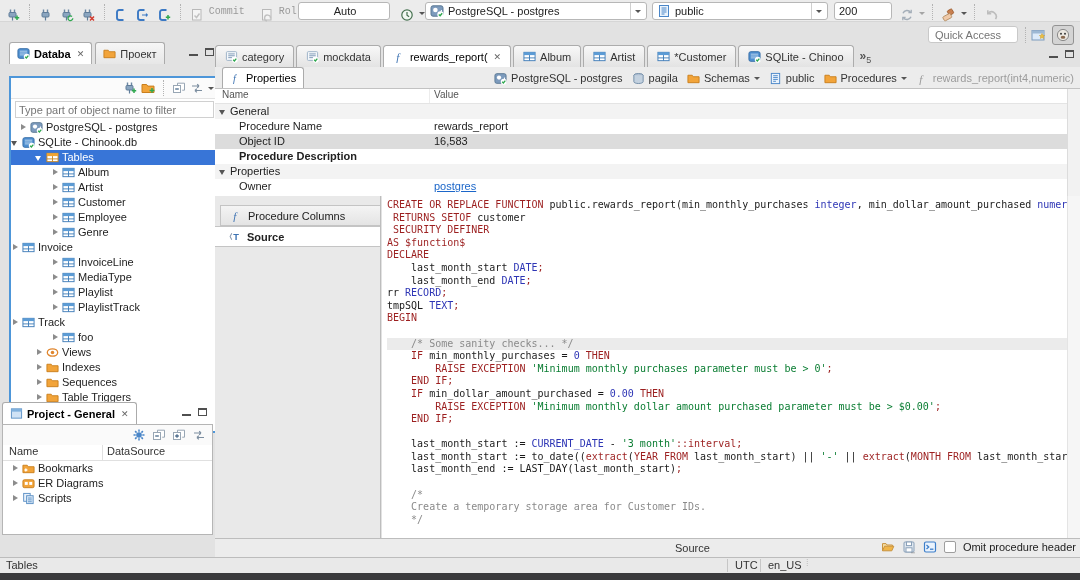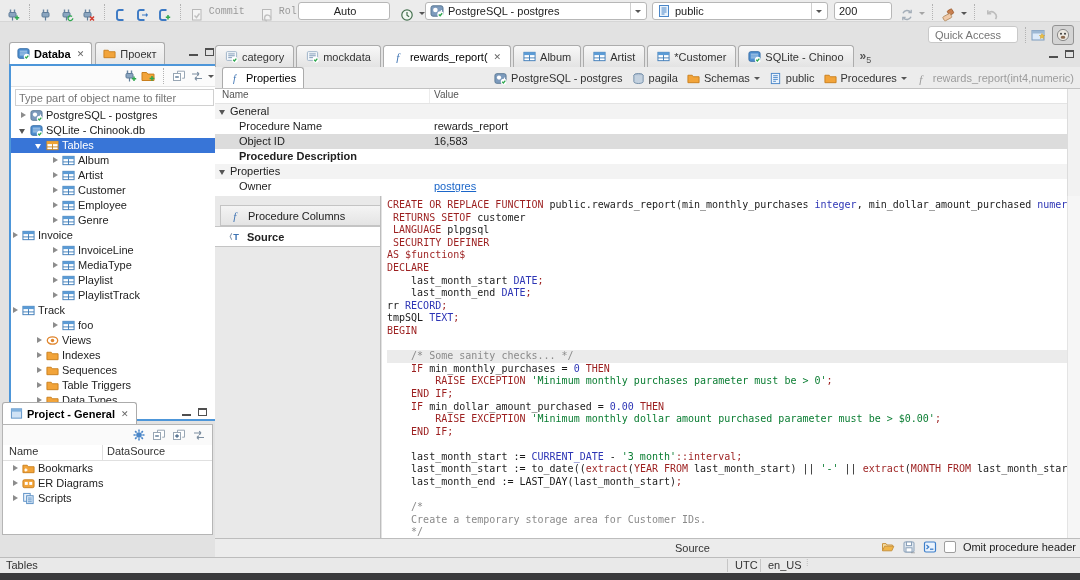--- a/index.html
+++ b/index.html
@@ -28,21 +28,21 @@
   
   .ptab { display:inline-flex; align-items:center; gap:4px; height:22px; padding:0 7px; background:linear-gradient(#f6f6f6,#e7e7e7); border:1px solid #ababab; border-bottom:none; border-radius:3px 3px 0 0; font-size:11px; color:#333; }
   .ptab.active { background:#fff; color:#000; }
   .closex { font-size:9px; color:#666; margin-left:2px; }
   .minmax { position:absolute; top:6px; display:flex; gap:7px; }
   .mm-min { width:9px; height:8px; border-bottom:2px solid #4f4f4f; }
   .mm-max { width:9px; height:8px; border:1px solid #4f4f4f; border-top:2px solid #4f4f4f; }
 
   
   #nav-panel { left:2px; top:42px; width:211px; height:379px;margin-left:7px; }
-  #nav-body { position:absolute; left:0; top:22px; width:211px; height:357px; background:#fff; border:2px solid #4d96d9; }
+  #nav-body { position:absolute; left:0; top:34px; width:211px; height:357px; background:#fff; border:2px solid #4d96d9; }
   #nav-toolbar { height:21px; border-bottom:1px solid #e3e3e3; display:flex; align-items:center; justify-content:flex-end; gap:4px; padding-right:4px; background:#fbfbfb; }
   #nav-filter { width:199px; margin:2px 4px; height:17px; border:1px solid #d0d0d0; font-family:"Liberation Sans",sans-serif; font-size:11px; color:#b0b0b0; padding:0 3px; }
   .trow { height:15px; line-height:15px; white-space:nowrap; display:flex; align-items:center; cursor:default; }
   .trow .tlabel { margin-left:3px; font-size:11px; }
   .trow.sel { background:#3875d7; color:#fff; }
   .tw { display:inline-block; width:9px; height:9px; position:relative; flex:0 0 9px; margin-right:2px; }
   .tw.right::before { content:""; position:absolute; left:2px; top:1px; border-top:3.5px solid transparent; border-bottom:3.5px solid transparent; border-left:5px solid #8c8c8c; }
   .tw.down::before { content:""; position:absolute; left:0; top:3px; border-left:3.5px solid transparent; border-right:3.5px solid transparent; border-top:5px solid #555; }
   .trow.sel .tw.down::before { border-top-color:#fff; }
 
@@ -316,21 +316,21 @@
             <svg width="100%" height="100%" viewBox="0 0 14 14" xmlns="http://www.w3.org/2000/svg">
               <rect x="1" y="1.8" width="12" height="10.4" rx="2" fill="#7d9bbd" stroke="#5a7894"></rect>
               <circle cx="5.4" cy="6" r="2.3" fill="#fff"></circle>
               <path d="M8 9.5c2 0 3.5-1.5 3.5-3.5" stroke="#fff" stroke-width="1.1" fill="none"></path>
               <circle cx="10.5" cy="10.5" r="3.2" fill="#fff"></circle>
               <path d="M8.8 10.5l1.3 1.3 2.1-2.6" stroke="#2fa84f" stroke-width="1.4" fill="none"></path>
             </svg>
           </span>
           <span class="tlabel">PostgreSQL - postgres</span>
         </div>
-        <div class="trow" style="padding-left:8px">
+        <div class="trow" style="">
           <span class="tw down"></span>
           <span class="ic" style="width:13px;height:13px;">
             <svg width="100%" height="100%" viewBox="0 0 14 14" xmlns="http://www.w3.org/2000/svg">
               <rect x="1" y="1.8" width="12" height="10.4" rx="2" fill="#4f8fd0" stroke="#366da8"></rect>
               <path d="M3 4.5h8M3 6.5h8M3 8.5h5" stroke="#bcd6ee"></path>
               <circle cx="10.5" cy="10.5" r="3.2" fill="#fff"></circle>
               <path d="M8.8 10.5l1.3 1.3 2.1-2.6" stroke="#2fa84f" stroke-width="1.4" fill="none"></path>
             </svg>
           </span>
           <span class="tlabel">SQLite - Chinook.db</span>
@@ -808,21 +808,20 @@
           </svg>
         </span>
         <span>Source</span>
       </div>
     </div>
 </div>
 <div id="source-view" class="abs">
   <div id="code">
       <div class="cl"><span class="tk-k">CREATE OR REPLACE FUNCTION</span><span class="tk-p"> public.rewards_report(min_monthly_purchases </span><span class="tk-t">integer</span><span class="tk-p">, min_dollar_amount_purchased </span><span class="tk-t">numeric</span><span class="tk-p">)</span></div>
       <div class="cl"><span class="tk-p"> </span><span class="tk-k">RETURNS SETOF</span><span class="tk-p"> customer</span></div>
-      <div class="cl"><span class="tk-p"> </span><span class="tk-k">LANGUAGE</span><span class="tk-p"> plpgsql</span></div>
       <div class="cl"><span class="tk-p"> </span><span class="tk-k">SECURITY DEFINER</span></div>
       <div class="cl"><span class="tk-k">AS $function$</span></div>
       <div class="cl"><span class="tk-k">DECLARE</span></div>
       <div class="cl"><span class="tk-p">    last_month_start </span><span class="tk-t">DATE</span><span class="tk-k">;</span></div>
       <div class="cl"><span class="tk-p">    last_month_end </span><span class="tk-t">DATE</span><span class="tk-k">;</span></div>
       <div class="cl"><span class="tk-p">rr </span><span class="tk-t">RECORD</span><span class="tk-k">;</span></div>
       <div class="cl"><span class="tk-p">tmpSQL </span><span class="tk-t">TEXT</span><span class="tk-k">;</span></div>
       <div class="cl"><span class="tk-k">BEGIN</span></div>
       <div class="cl"><span class="tk-p"></span></div>
       <div class="cl hl"><span class="tk-c">    /* Some sanity checks... */</span></div>

